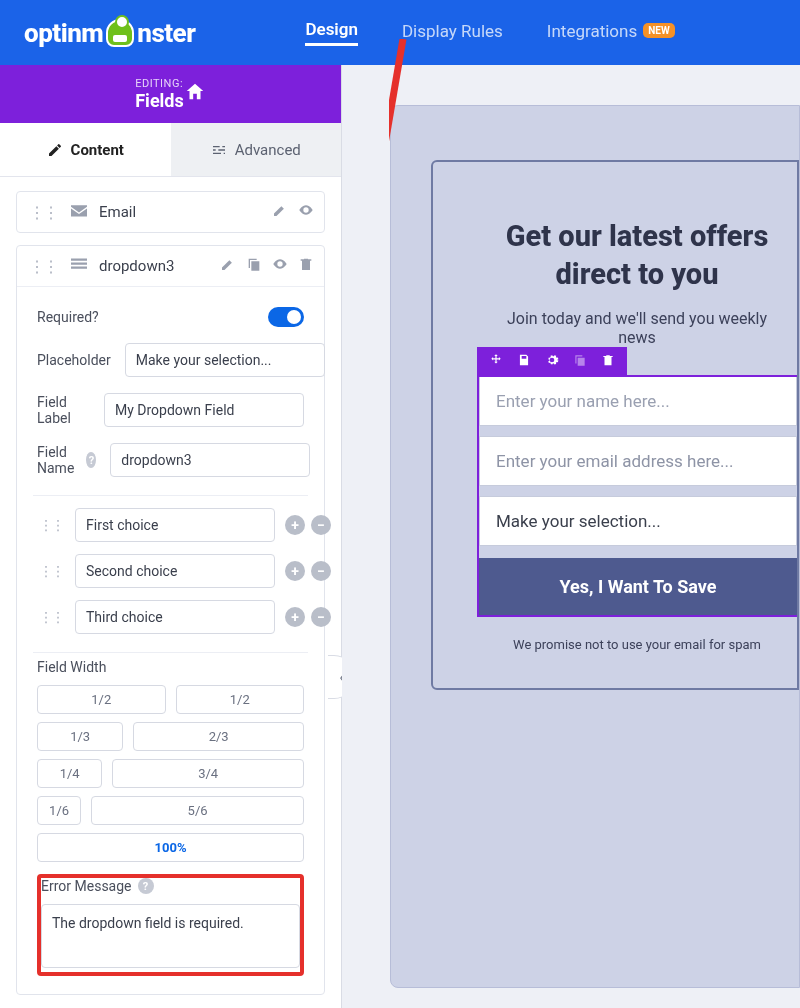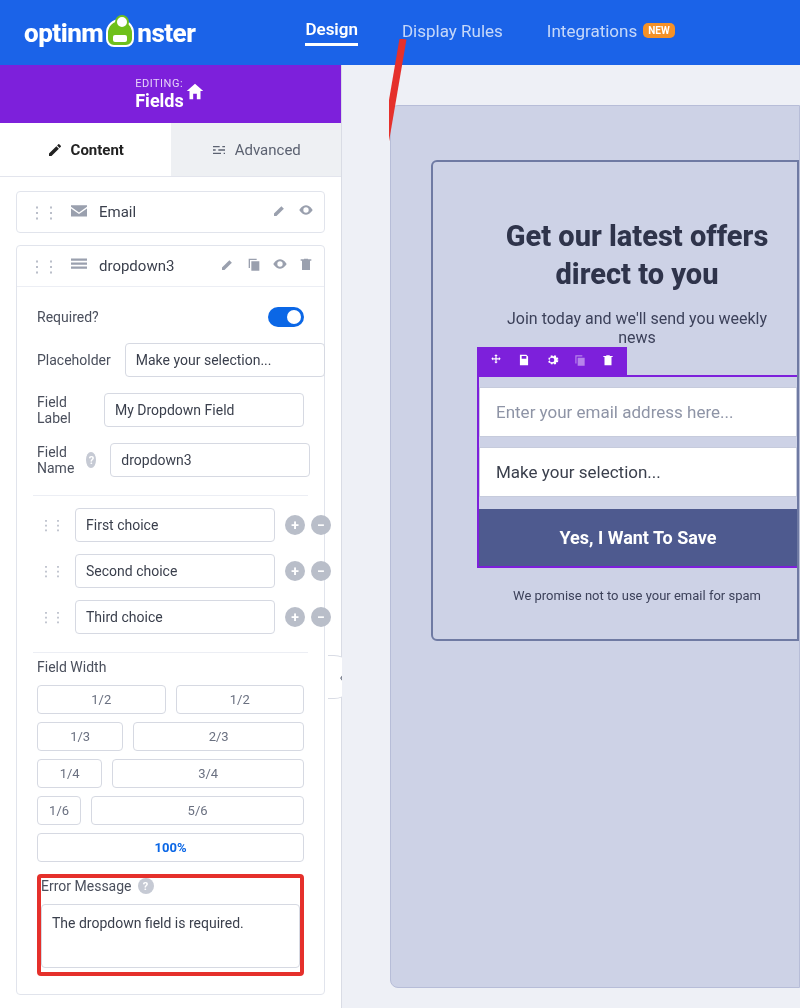--- a/index.html
+++ b/index.html
@@ -301,20 +301,21 @@
                   <path d="M12 8a4 4 0 100 8 4 4 0 000-8zm9 4l2 1-1 3-2-.5a8 8 0 01-1.3 1.3l.5 2-3 1-1-2a8 8 0 01-1.8 0l-1 2-3-1 .5-2A8 8 0 018.6 16.8L6.6 17.3l-1-3 2-1a8 8 0 010-1.8l-2-1 1-3 2 .5A8 8 0 019.9 6.7L9.4 4.7l3-1 1 2a8 8 0 011.8 0l1-2 3 1-.5 2a8 8 0 011.3 1.3l2-.5 1 3-2 1a8 8 0 010 1.8z"></path>
                 </svg></span>
             <span class="disabled"><svg viewBox="0 0 24 24">
                   <path d="M8 8h12v14H8zM4 4h12v2H6v12H4z"></path>
                 </svg></span>
             <span><svg viewBox="0 0 24 24">
                   <path d="M6 7h12v14H6zM9 4h6v2H9zM4 5h16v2H4z"></path>
                 </svg></span>
           </div>
           <div class="form-outline">
+            <div class="inp first">Enter your name here...</div>
             <div style="height:10px;background:#cdd2e6"></div>
             <div class="inp">Enter your email address here...</div>
             <div style="height:10px;background:#cdd2e6"></div>
             <div class="inp" style="color:#3a3f4c">Make your selection...</div>
             <div class="cta">Yes, I Want To Save</div>
           </div>
         </div>
         <div class="fineprint">We promise not to use your email for spam</div>
       </div>
     </div>

